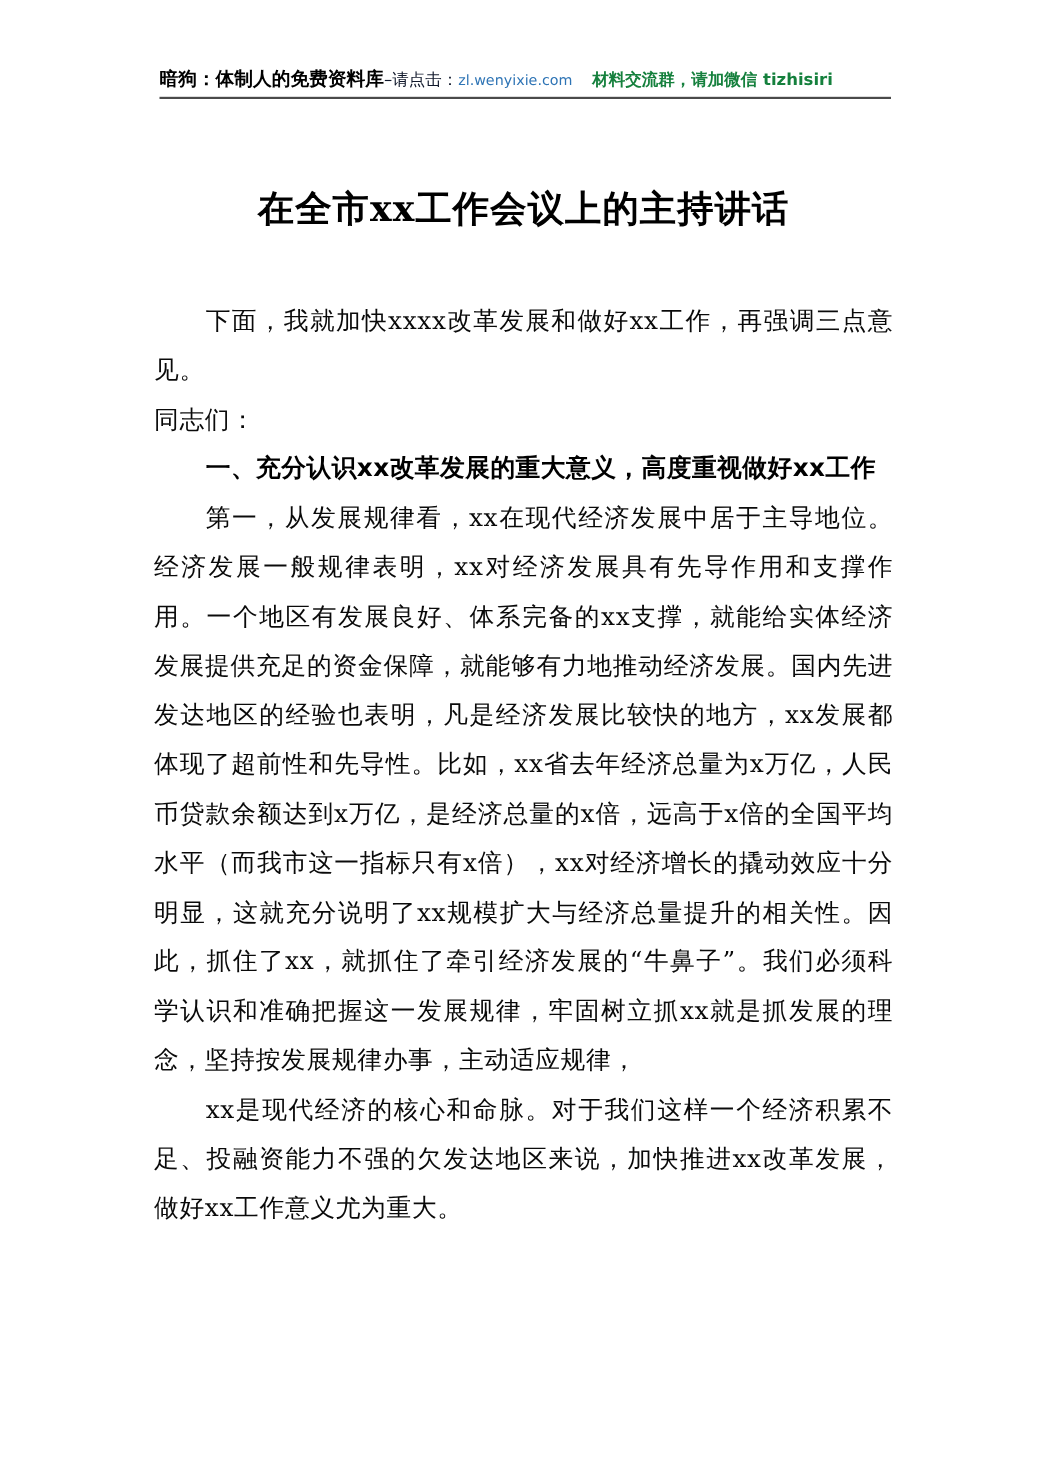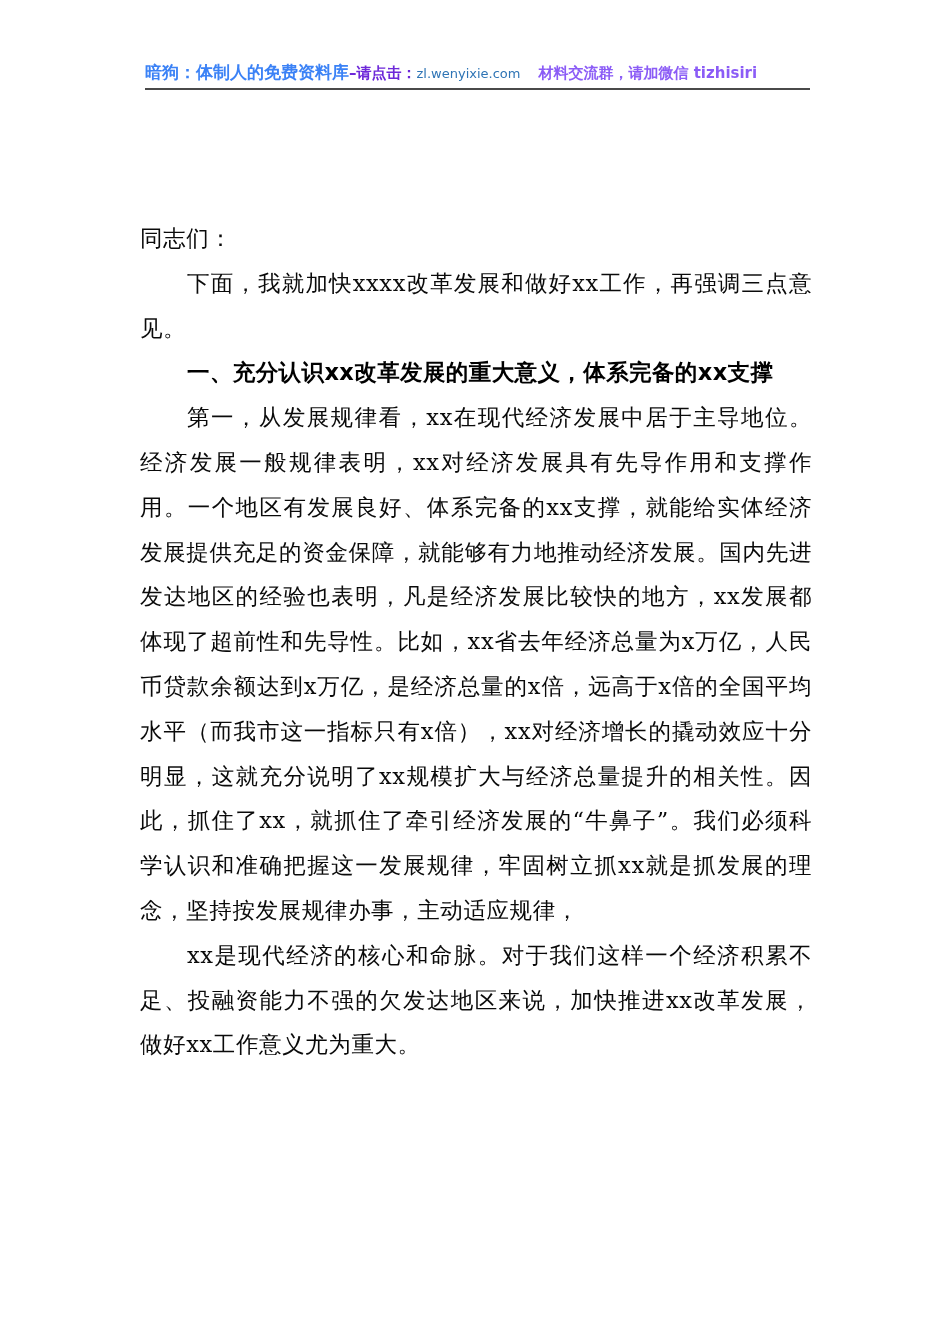--- a/index.html
+++ b/index.html
@@ -29,42 +29,42 @@
     left: 145px;
     top: 58px;
     width: 665px;
     height: 30px;
     border-bottom: 2px solid #4a4a4a;
     white-space: nowrap;
     line-height: 28px;
     font-family: "DejaVu Sans", "Liberation Sans", sans-serif;
   }
   .promo-red {
-    color: #3b82f6;
+    color: #000000;
     font-weight: bold;
     font-size: 17px;
     letter-spacing: 0px;
   }
   .promo-dark {
-    color: #6d28d9;
+    color: #0f172a;
     font-size: 15px;
-    font-weight: 700;
+    font-weight: 400;
   }
   .promo-link {
     color: #2e74b5;
     font-size: 13px;
     font-weight: 500;
     text-decoration: none;
   }
   .promo-gap {
     display: inline-block;
     width: 18px;
   }
   .promo-tail {
-    color: #8b5cf6;
+    color: #15803d;
     font-size: 15px;
     font-weight: 600;
   }
 
   
   .doc {
     position: absolute;
     left: 140px;
     top: 160px;
     width: 672px;
@@ -119,27 +119,28 @@
 <body>
 
 <div class="page">
 
   <div class="promo-header">
     <span class="promo-red">暗狗：体制人的免费资料库</span><span class="promo-dark">–请点击：</span><span class="promo-link">zl.wenyixie.com</span><span class="promo-gap"></span><span class="promo-tail">材料交流群，请加微信 tizhisiri</span>
   </div>
 
   <div class="doc">
 
+    <h1 class="doc-title">在全市xx工作会议上的主持讲话</h1>
 
     <div class="spacer-after-title"></div>
 
+    <p class="para indent">下面，我就加快xxxx改革发展和做好xx工作，再强调三点意见。</p>
+
     <p class="para">同志们：</p>
 
-    <p class="para indent">下面，我就加快xxxx改革发展和做好xx工作，再强调三点意见。</p>
-
-    <p class="heading">一、充分认识xx改革发展的重大意义，体系完备的xx支撑</p>
+    <p class="heading">一、充分认识xx改革发展的重大意义，高度重视做好xx工作</p>
 
     <p class="para indent">第一，从发展规律看，xx在现代经济发展中居于主导地位。经济发展一般规律表明，xx对经济发展具有先导作用和支撑作用。一个地区有发展良好、体系完备的xx支撑，就能给实体经济发展提供充足的资金保障，就能够有力地推动经济发展。国内先进发达地区的经验也表明，凡是经济发展比较快的地方，xx发展都体现了超前性和先导性。比如，xx省去年经济总量为x万亿，人民币贷款余额达到x万亿，是经济总量的x倍，远高于x倍的全国平均水平（而我市这一指标只有x倍），xx对经济增长的撬动效应十分明显，这就充分说明了xx规模扩大与经济总量提升的相关性。因此，抓住了xx，就抓住了牵引经济发展的“牛鼻子”。我们必须科学认识和准确把握这一发展规律，牢固树立抓xx就是抓发展的理念，坚持按发展规律办事，主动适应规律，</p>
 
     <p class="para indent">xx是现代经济的核心和命脉。对于我们这样一个经济积累不足、投融资能力不强的欠发达地区来说，加快推进xx改革发展，做好xx工作意义尤为重大。</p>
 
   </div>
 </div>
 
 </body></html>

